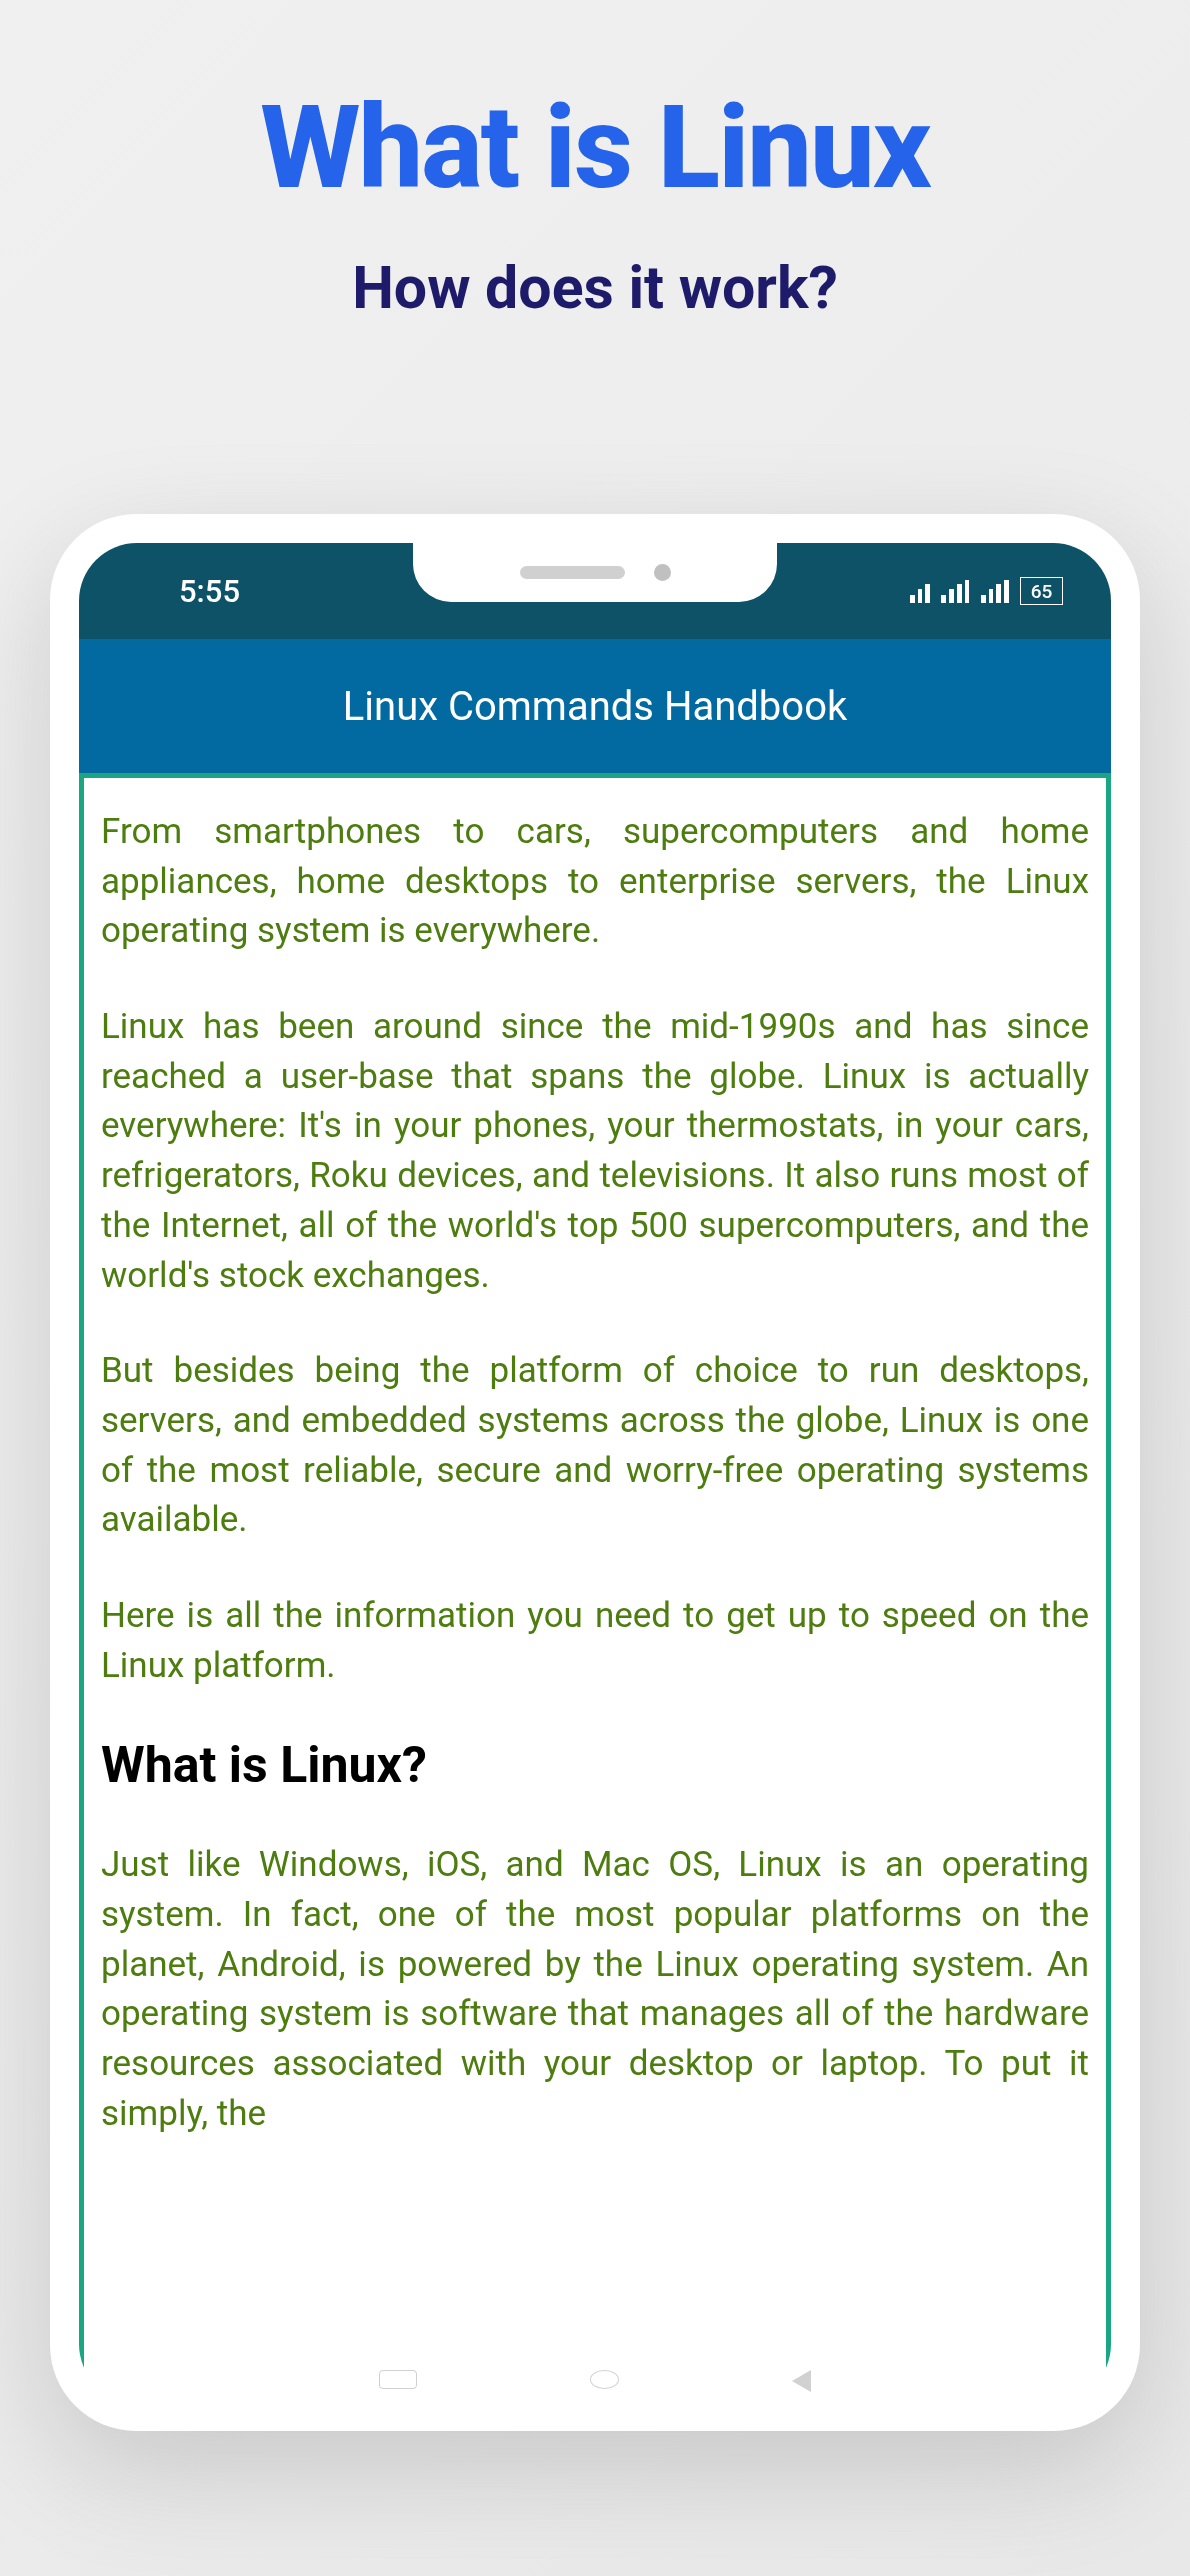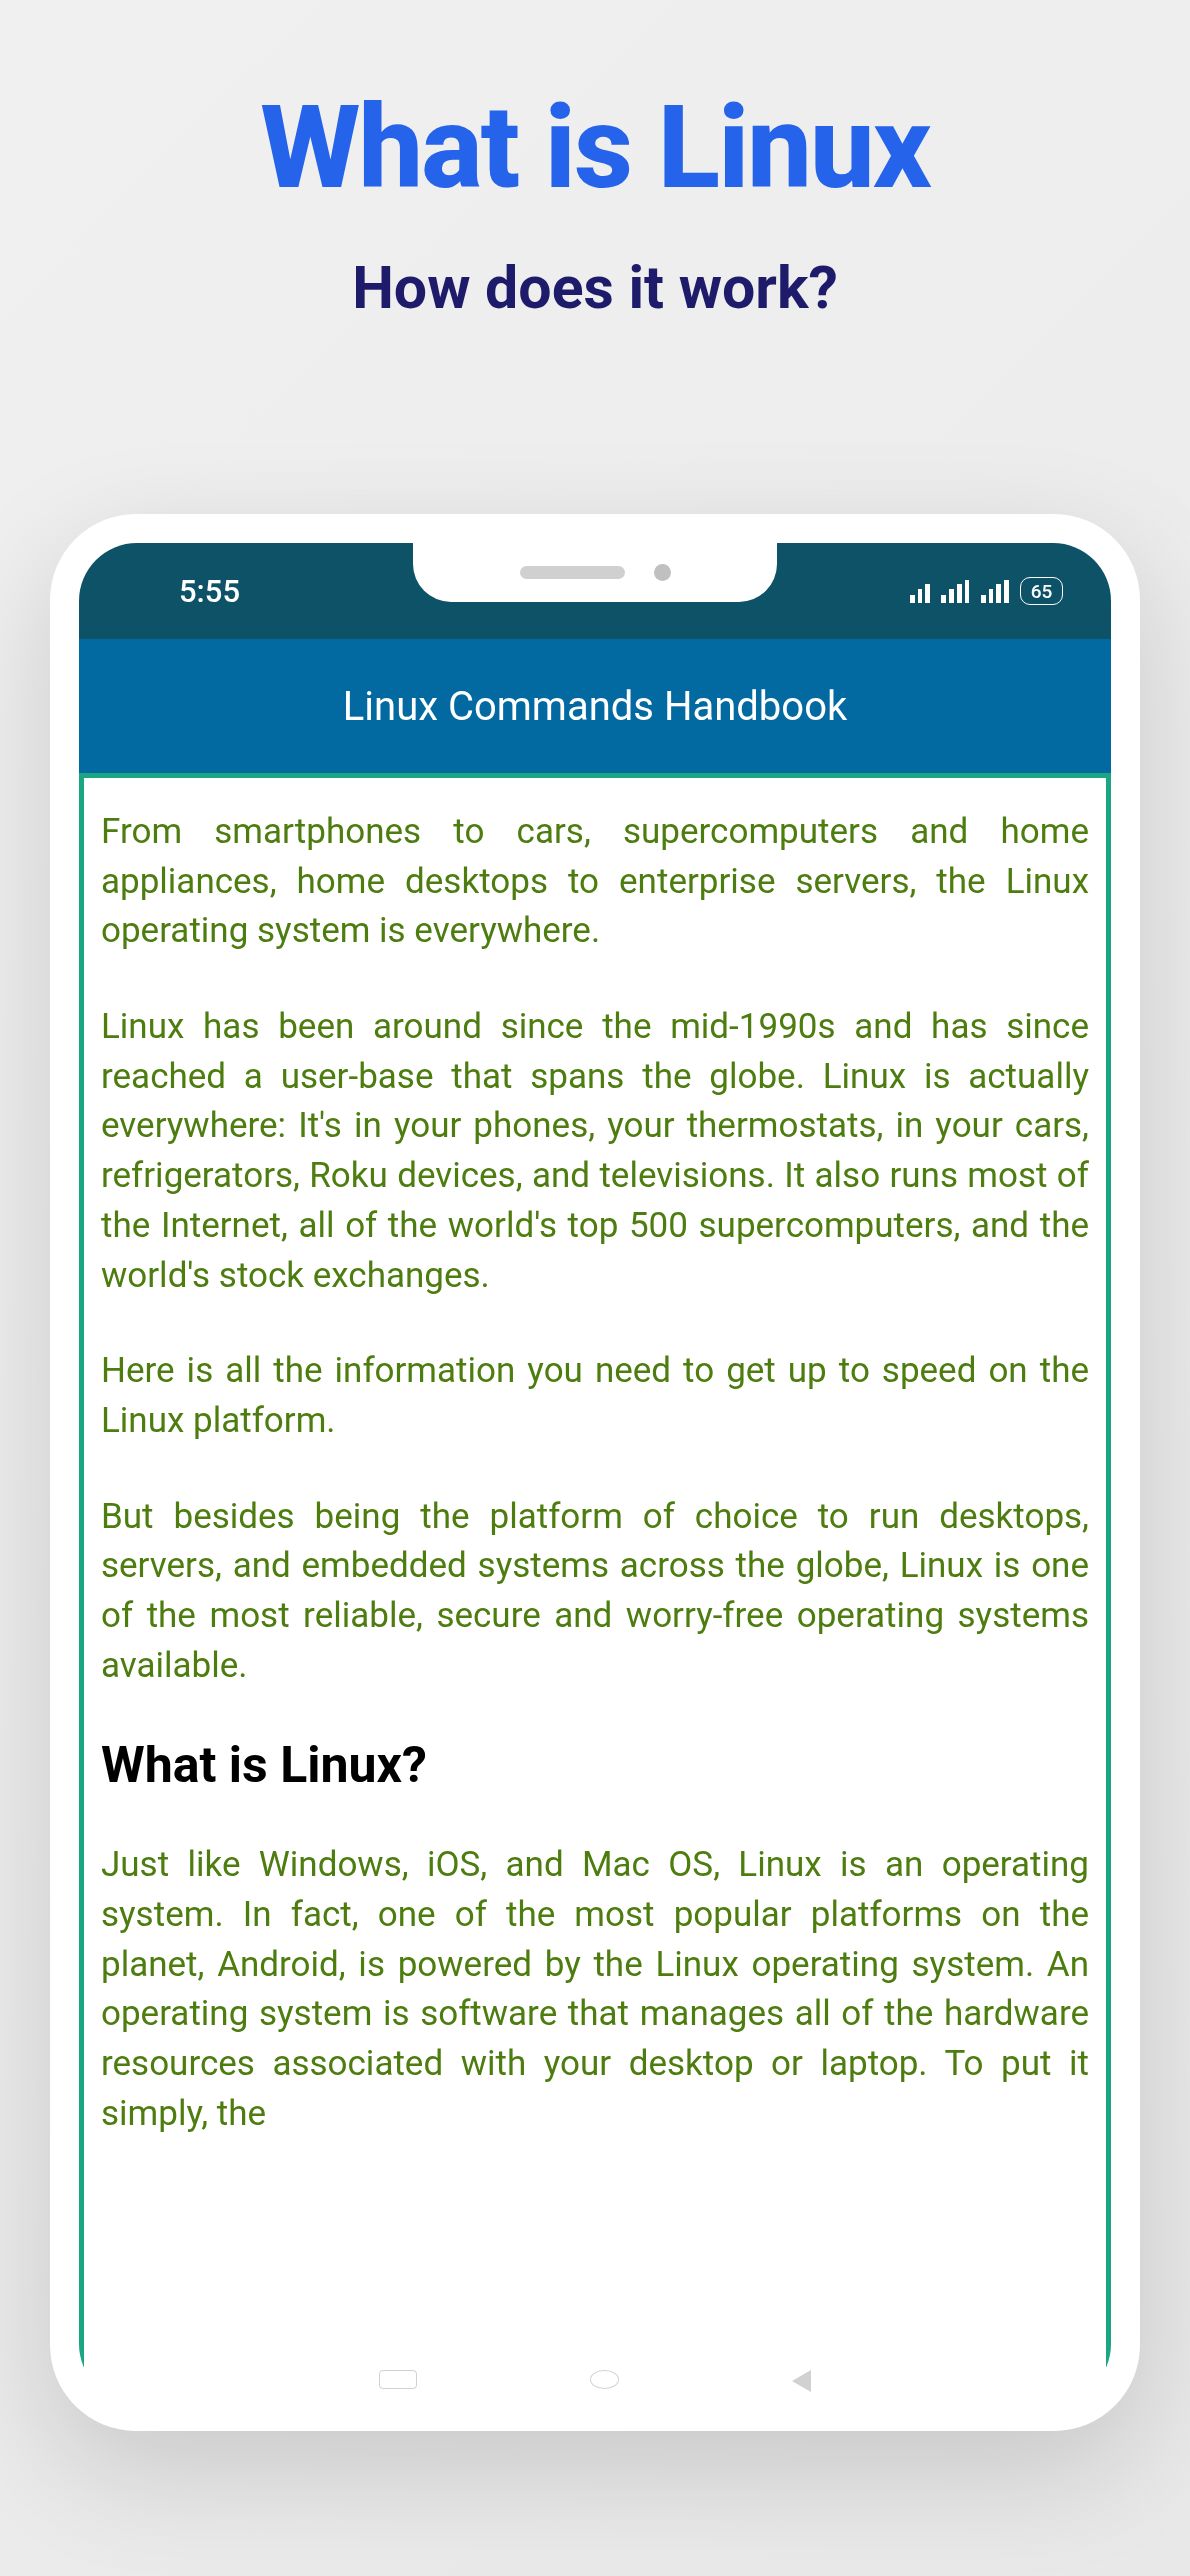--- a/index.html
+++ b/index.html
@@ -118,21 +118,21 @@
       background: white;
     }
     
     .bar1 { height: 7.7px; }
     .bar2 { height: 13.4px; }
     .bar3 { height: 19px; }
     .bar4 { height: 23px; }
     
     .battery {
       border: 1.9px solid white;
-      border-radius: 10px;
+      border-radius: 0;
       padding: 1.9px 9.6px;
       font-size: 19px;
       font-weight: 500;
     }
     
     .app-header {
       background: #0369a1;
       height: 134px;
       display: flex;
       align-items: center;
@@ -250,22 +250,22 @@
     </div>
 
     <div class="app-header">
       <span>Linux Commands Handbook</span>
     </div>
 
     <div class="content-area">
 
       <p class="article-paragraph">From smartphones to cars, supercomputers and home appliances, home desktops to enterprise servers, the Linux operating system is everywhere.</p>
       <p class="article-paragraph">Linux has been around since the mid-1990s and has since reached a user-base that spans the globe. Linux is actually everywhere: It's in your phones, your thermostats, in your cars, refrigerators, Roku devices, and televisions. It also runs most of the Internet, all of the world's top 500 supercomputers, and the world's stock exchanges.</p>
+      <p class="article-paragraph">But besides being the platform of choice to run desktops, servers, and embedded systems across the globe, Linux is one of the most reliable, secure and worry-free operating systems available.</p>
       <p class="article-paragraph">Here is all the information you need to get up to speed on the Linux platform.</p>
-      <p class="article-paragraph">But besides being the platform of choice to run desktops, servers, and embedded systems across the globe, Linux is one of the most reliable, secure and worry-free operating systems available.</p>
 
       <h2 class="article-heading">What is Linux?</h2>
 
       <p class="article-paragraph">Just like Windows, iOS, and Mac OS, Linux is an operating system. In fact, one of the most popular platforms on the planet, Android, is powered by the Linux operating system. An operating system is software that manages all of the hardware resources associated with your desktop or laptop. To put it simply, the</p>
     </div>
 
     <div class="nav-bar">
       <div class="nav-icon nav-square"></div>
       <div class="nav-icon nav-circle"></div>
       <div class="nav-back"></div>

